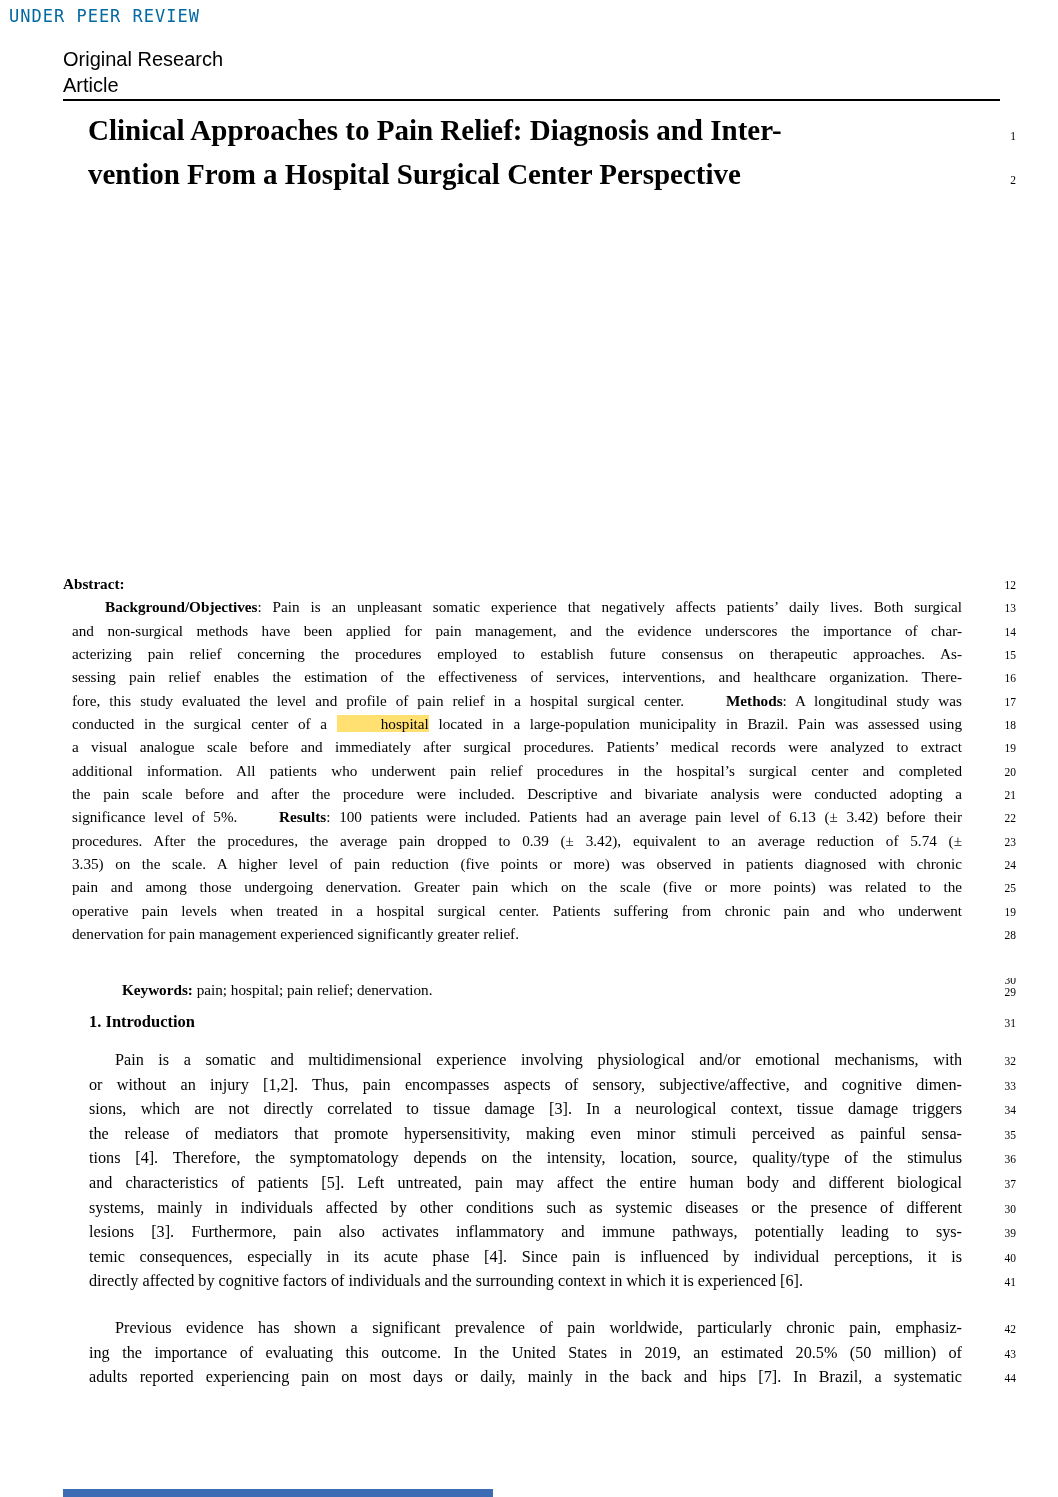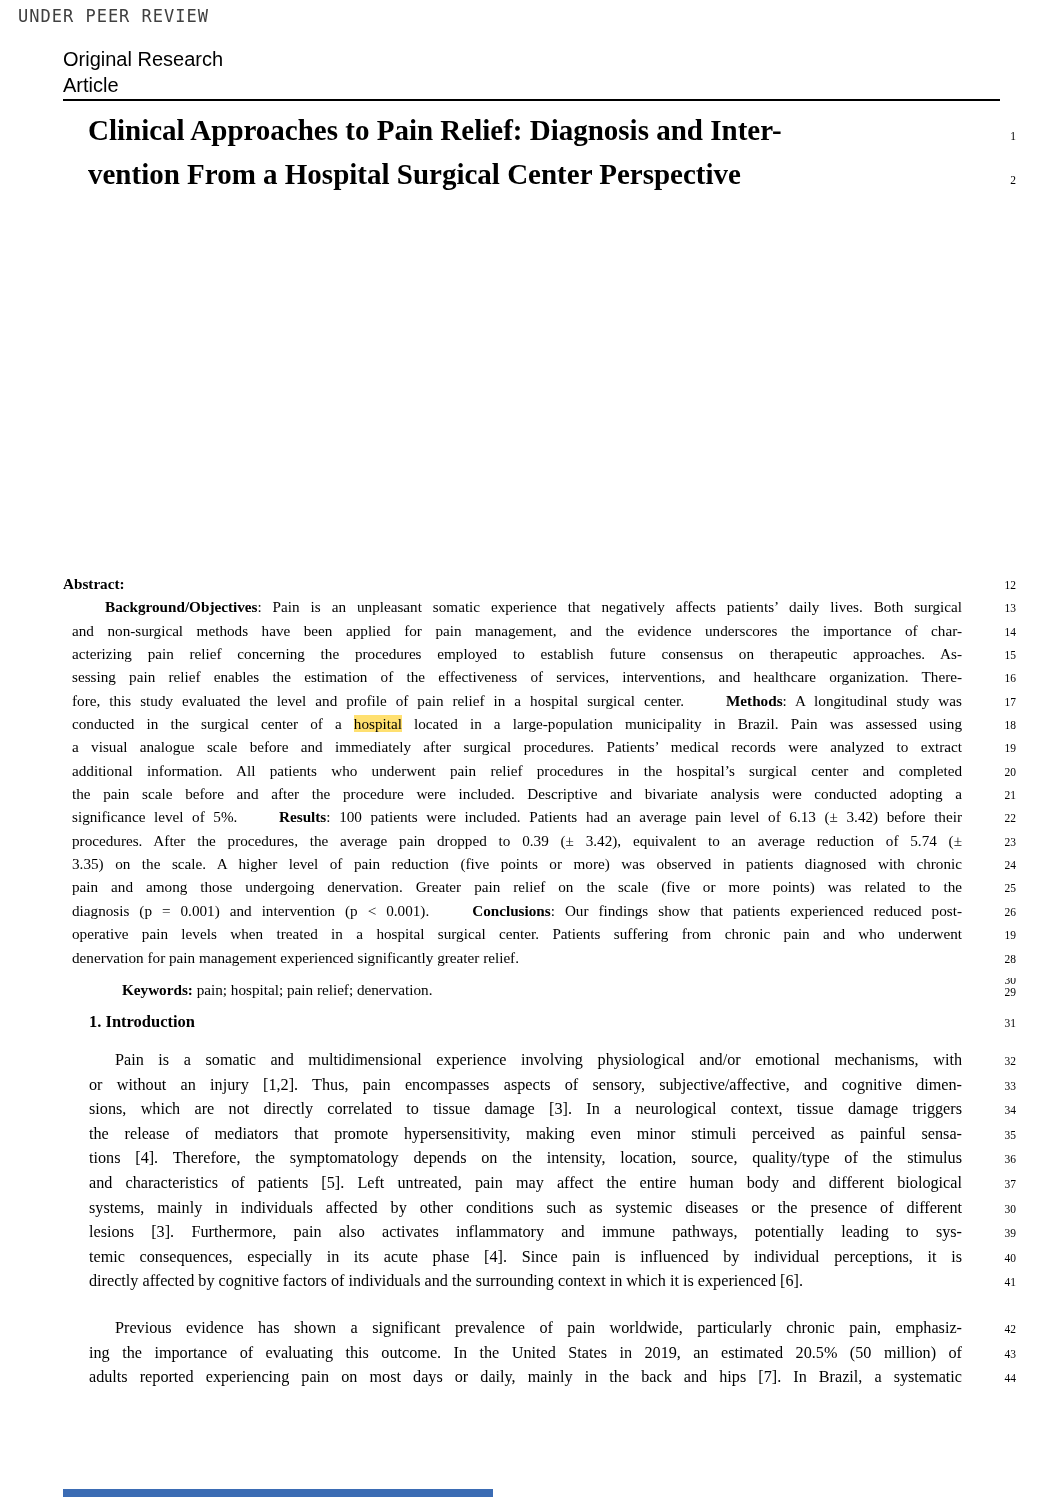--- a/index.html
+++ b/index.html
@@ -5,23 +5,23 @@
   * { margin: 0; padding: 0; box-sizing: border-box; }
   html, body { background: #ffffff; }
   body {
     width: 1058px; height: 1497px;
     position: relative;
     overflow: hidden;
     font-family: "Liberation Serif", serif;
     color: #000;
   }
   .watermark {
-    position: absolute; top: 6px; left: 18px;
+    position: absolute; top: 6px; left: 9px;
     font-family: "DejaVu Sans Mono", monospace;
-    font-size: 17px; letter-spacing: 1px; color: #404040;
+    font-size: 17px; letter-spacing: 1px; color: #0369a1;
   }
   .article-type {
     position: absolute; top: 46px; left: 63px;
     font-family: "Liberation Sans", sans-serif;
     font-size: 20px; line-height: 26px; color: #000;
   }
   .head-rule {
     position: absolute; top: 99px; left: 63px; width: 937px;
     border: none; border-top: 2px solid #000; height: 0;
   }
@@ -72,21 +72,21 @@
   .line-num {
     width: 54px; flex: 0 0 54px;
     text-align: right;
     font-size: 11.5px;
     font-weight: normal;
     font-family: "Liberation Serif", serif;
     color: #000;
   }
   .line-num.stack { line-height: 11.5px; align-self: center; transform: translateY(-3px); }
   .b { font-weight: bold; margin-left: 33px; }
-  .hl { background: #ffe070; }
+  .hl { background: #ffe070; padding-left: 44px; }
   .footer-bar {
     position: absolute; top: 1489px; left: 63px;
     width: 430px; height: 8px;
     background: #3b6cb4;
   }
 </style>
 </head>
 <body>
 
 <div class="watermark">UNDER PEER REVIEW</div>
@@ -157,26 +157,22 @@
       </div>
       <div class="line-row">
         <div class="line-text"><span>procedures. After the procedures, the average pain dropped to 0.39 (± 3.42), equivalent to an average reduction of 5.74 (±</span></div>
         <div class="line-num">23</div>
       </div>
       <div class="line-row">
         <div class="line-text"><span>3.35) on the scale. A higher level of pain reduction (five points or more) was observed in patients diagnosed with chronic</span></div>
         <div class="line-num">24</div>
       </div>
       <div class="line-row">
-        <div class="line-text"><span>pain and among those undergoing denervation. Greater pain relief on the scale (five or more points) was related to the</span></div>
+        <div class="line-text"><span>pain and among those undergoing denervation. Greater pain which on the scale (five or more points) was related to the</span></div>
         <div class="line-num">25</div>
-      </div>
-      <div class="line-row">
-        <div class="line-text"><span>diagnosis (p = 0.001) and intervention (p &lt; 0.001). </span><span class="b">Conclusions</span><span>: Our findings show that patients experienced reduced post-</span></div>
-        <div class="line-num">26</div>
       </div>
       <div class="line-row">
         <div class="line-text"><span>operative pain levels when treated in a hospital surgical center. Patients suffering from chronic pain and who underwent</span></div>
         <div class="line-num">19</div>
       </div>
       <div class="line-row">
         <div class="line-text last-line"><span>denervation for pain management experienced significantly greater relief.</span></div>
         <div class="line-num">28</div>
       </div>
     </div>

